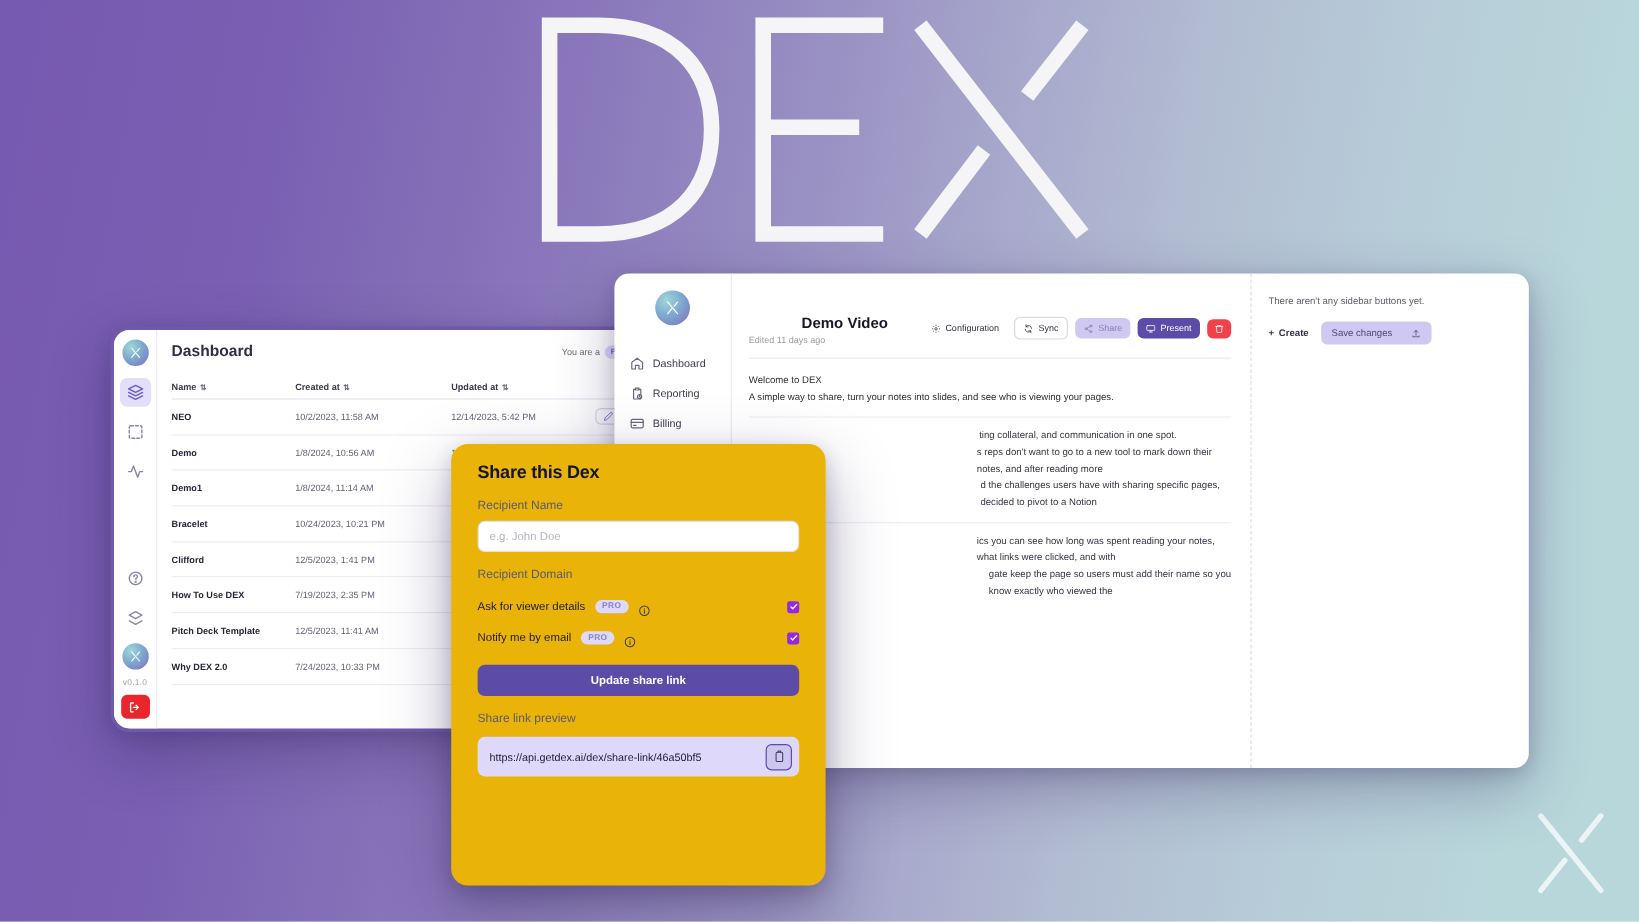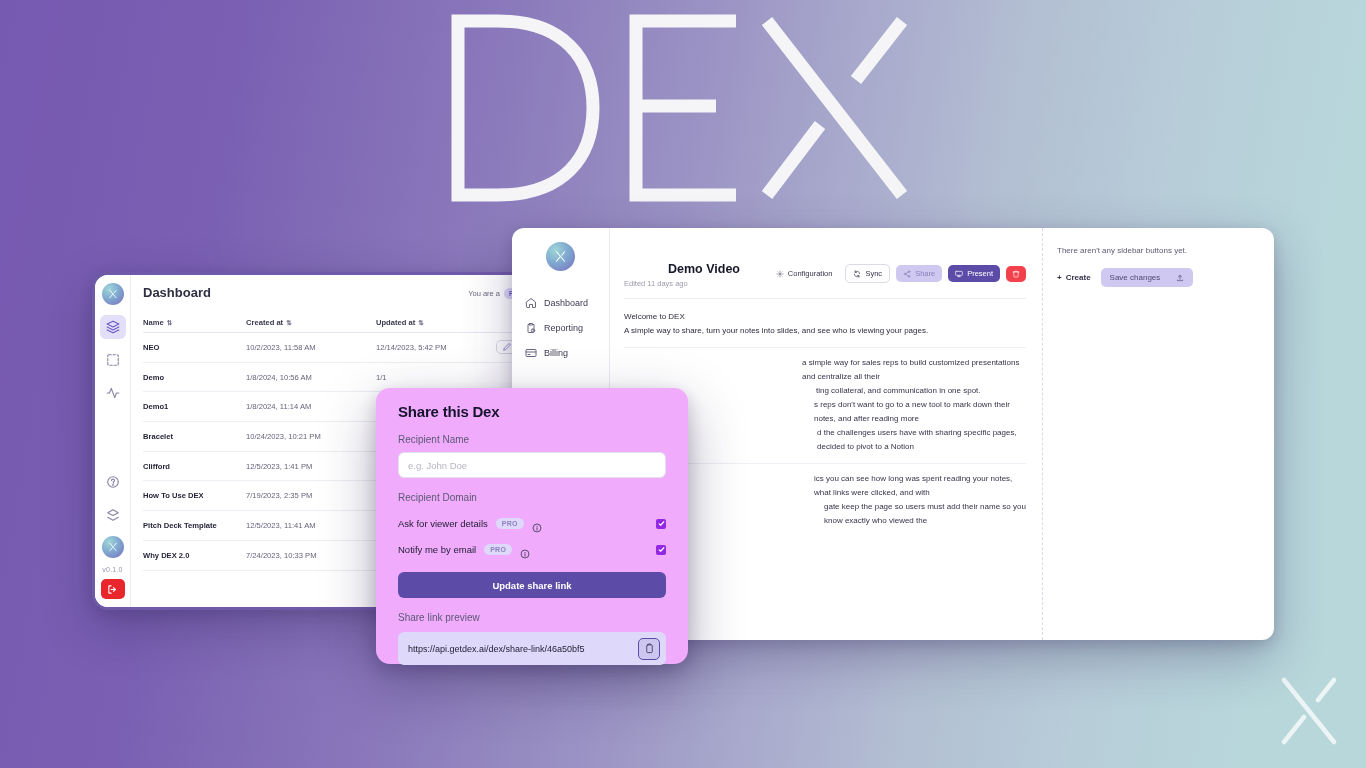--- a/index.html
+++ b/index.html
@@ -137,22 +137,22 @@
   .side-actions { display: flex; align-items: center; gap: 10px; margin-top: 13px; }
   .side-create { display: inline-flex; align-items: center; gap: 4px; font-size: 8px; color: #33324a; font-weight: 600; }
   .side-save {
     background: #cfc9f2; color: #4d4a70; font-size: 8px; border-radius: 5px;
     padding: 5px 9px; display: inline-flex; align-items: center; gap: 16px;
   }
   .side-save svg { width: 8px; height: 8px; }
 
   
   #share-modal {
-    position: absolute; left: 376px; top: 388px; width: 312px; height: 276px;
-    background: #f0abfc; border-radius: 14px;
+    position: absolute; left: 376px; top: 370px; width: 312px; height: 368px;
+    background: #eab308; border-radius: 14px;
     box-shadow: 0 20px 55px rgba(35,20,70,.35), 0 6px 16px rgba(35,20,70,.2);
     padding: 15px 22px 0 22px;
   }
   .sm-title { font-size: 15px; font-weight: 700; color: #14142b; letter-spacing: -.2px; }
   .sm-label { font-size: 10px; color: #5b5a72; margin-top: 14px; }
   .sm-input {
     width: 100%; height: 26px; border: 1px solid #e2e0ea; border-radius: 6px;
     margin-top: 7px; padding: 0 9px; font-size: 9.5px; color: #1d1d2e;
     font-family: "Liberation Sans", sans-serif; background: #fff; outline: none;
   }
@@ -463,21 +463,20 @@
           </span>
         </div>
       </div>
 
       <div class="comp-divider"></div>
 
       <div class="doc-text">
         <div class="doc-line">Welcome to DEX</div>
         <div class="doc-line">A simple way to share, turn your notes into slides, and see who is viewing your pages.</div>
         <div class="doc-rule"></div>
-        <div class="doc-line small" style="padding-left:178px">a simple way for sales reps to build customized presentations and centralize all their</div>
         <div class="doc-line small" style="padding-left:192px">ting collateral, and communication in one spot.</div>
         <div class="doc-line small" style="padding-left:190px">s reps don't want to go to a new tool to mark down their notes, and after reading more</div>
         <div class="doc-line small" style="padding-left:193px">d the challenges users have with sharing specific pages, decided to pivot to a Notion</div>
         <div class="doc-rule"></div>
         <div class="doc-line small" style="padding-left:190px">ics you can see how long was spent reading your notes, what links were clicked, and with</div>
         <div class="doc-line small" style="padding-left:200px">gate keep the page so users must add their name so you know exactly who viewed the</div>
       </div>
     </div>
 
     <div class="comp-side">

